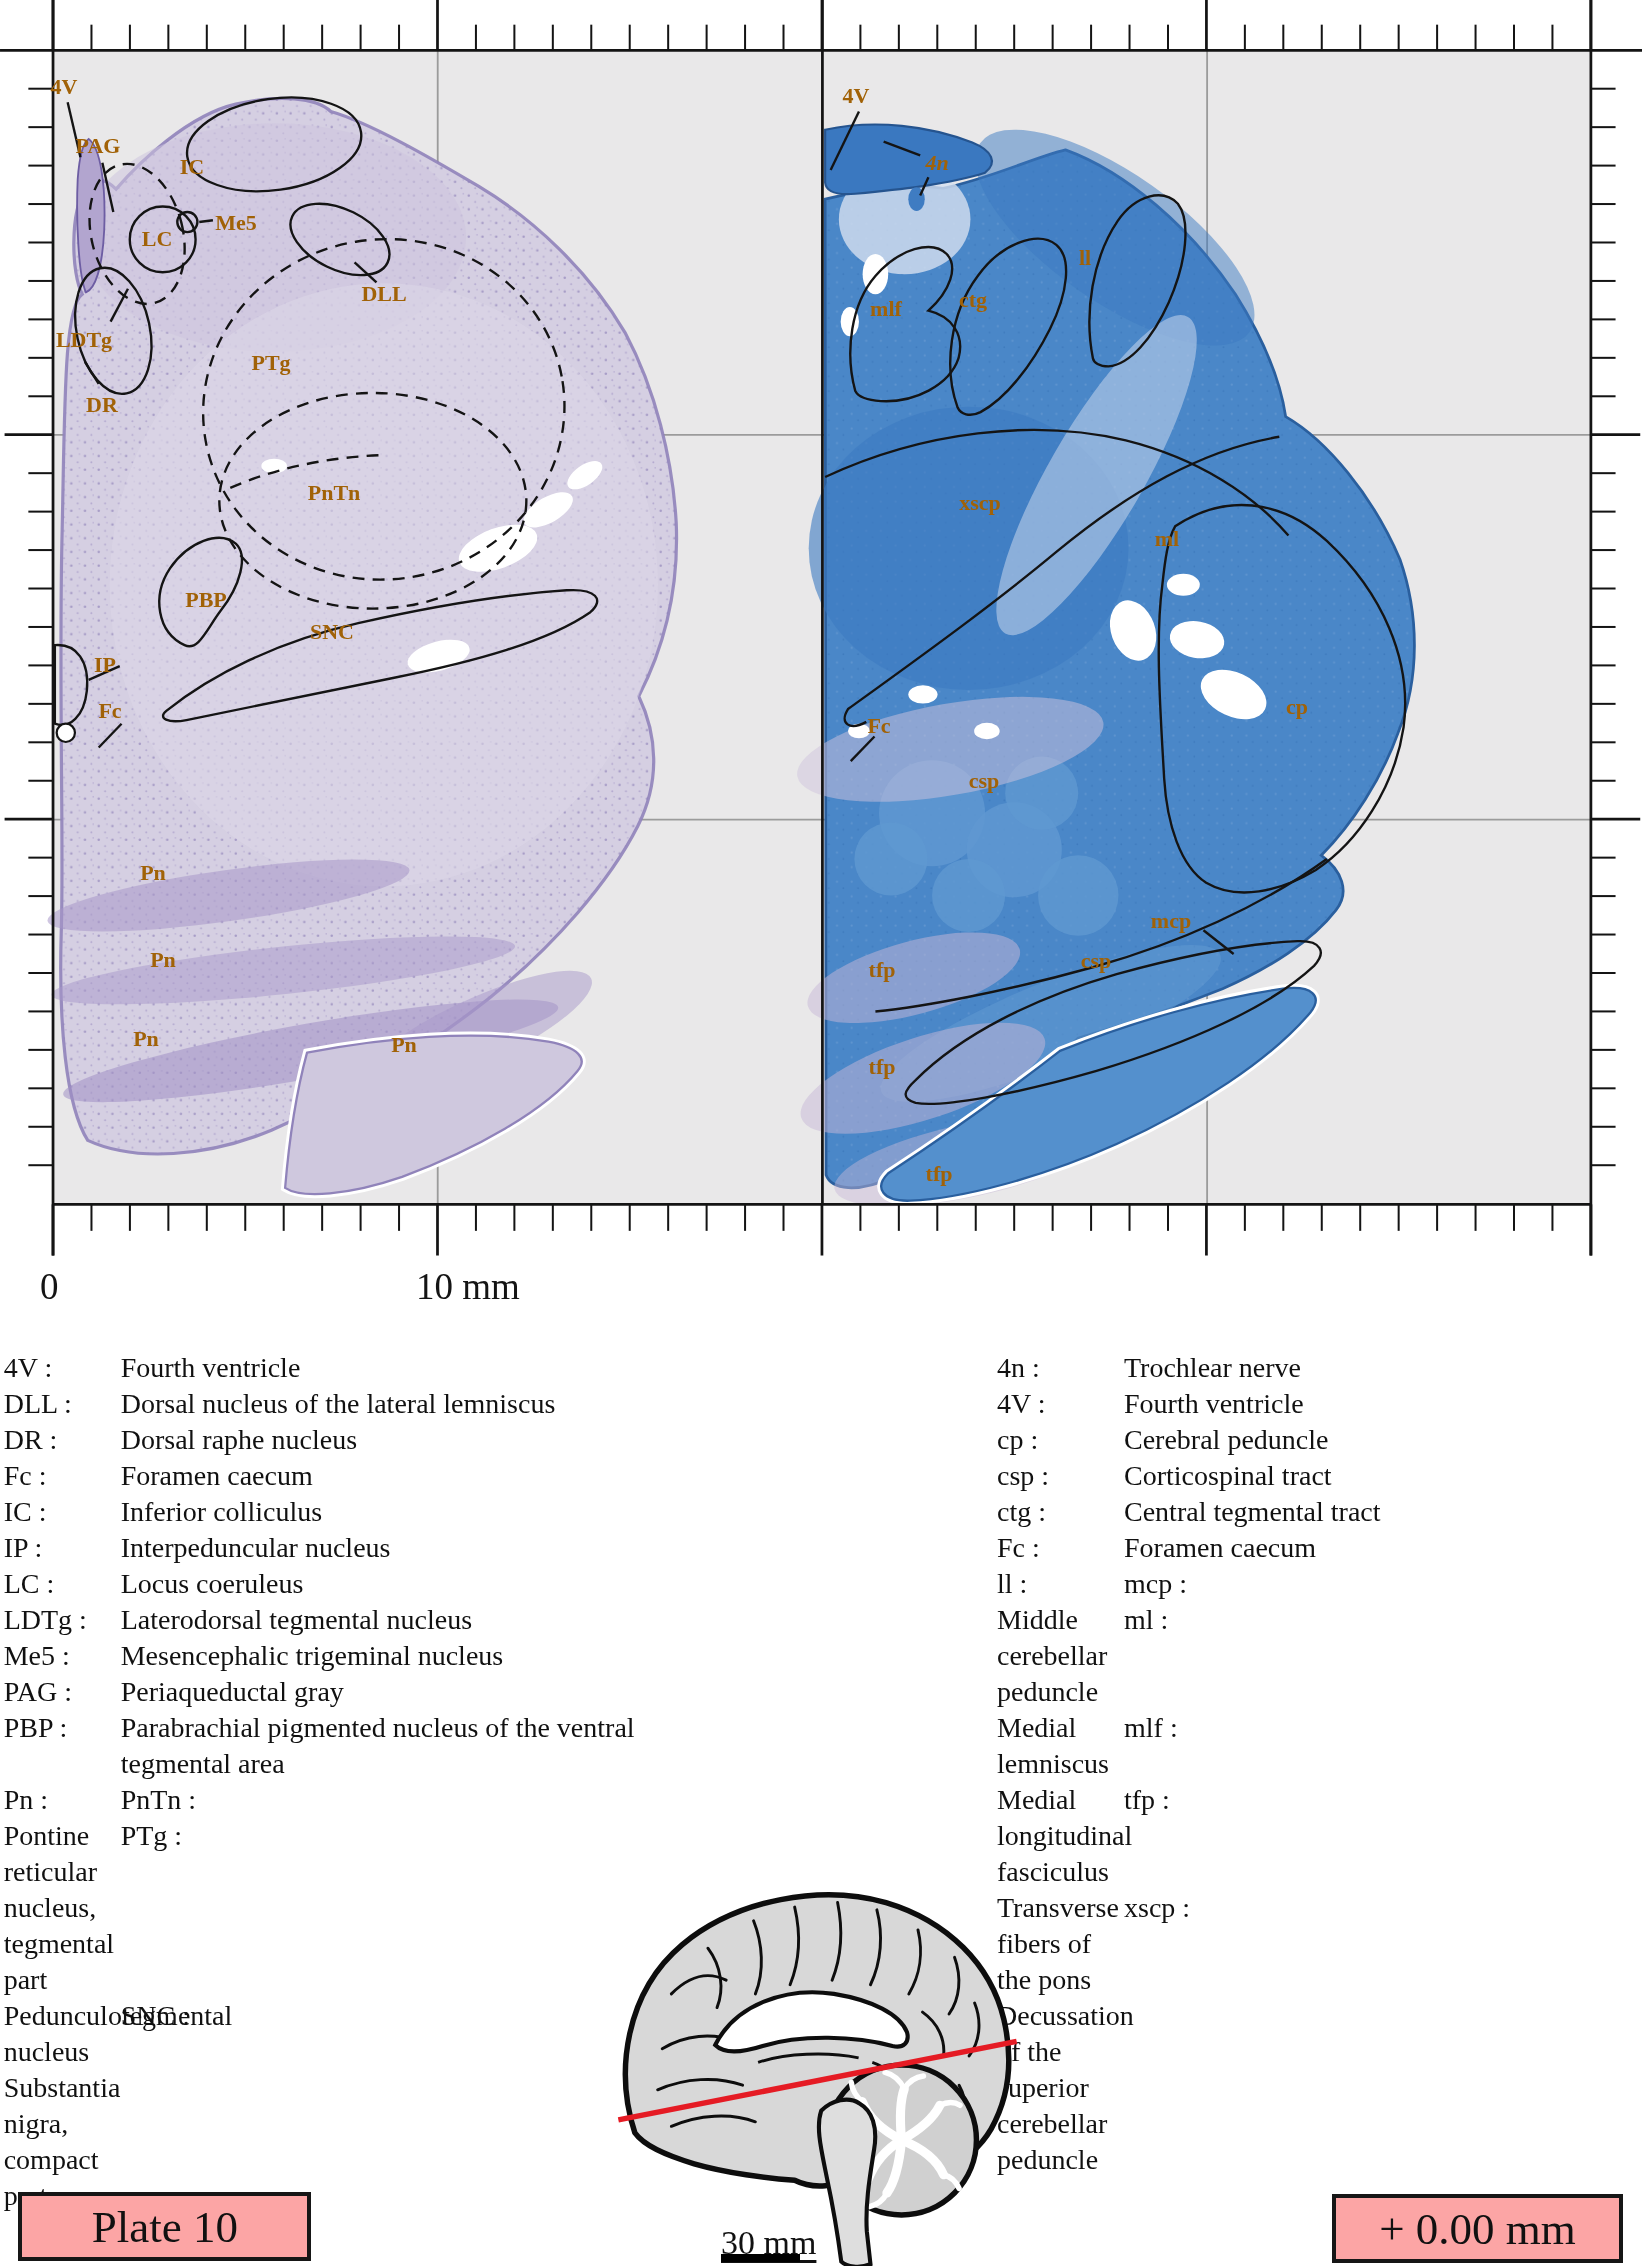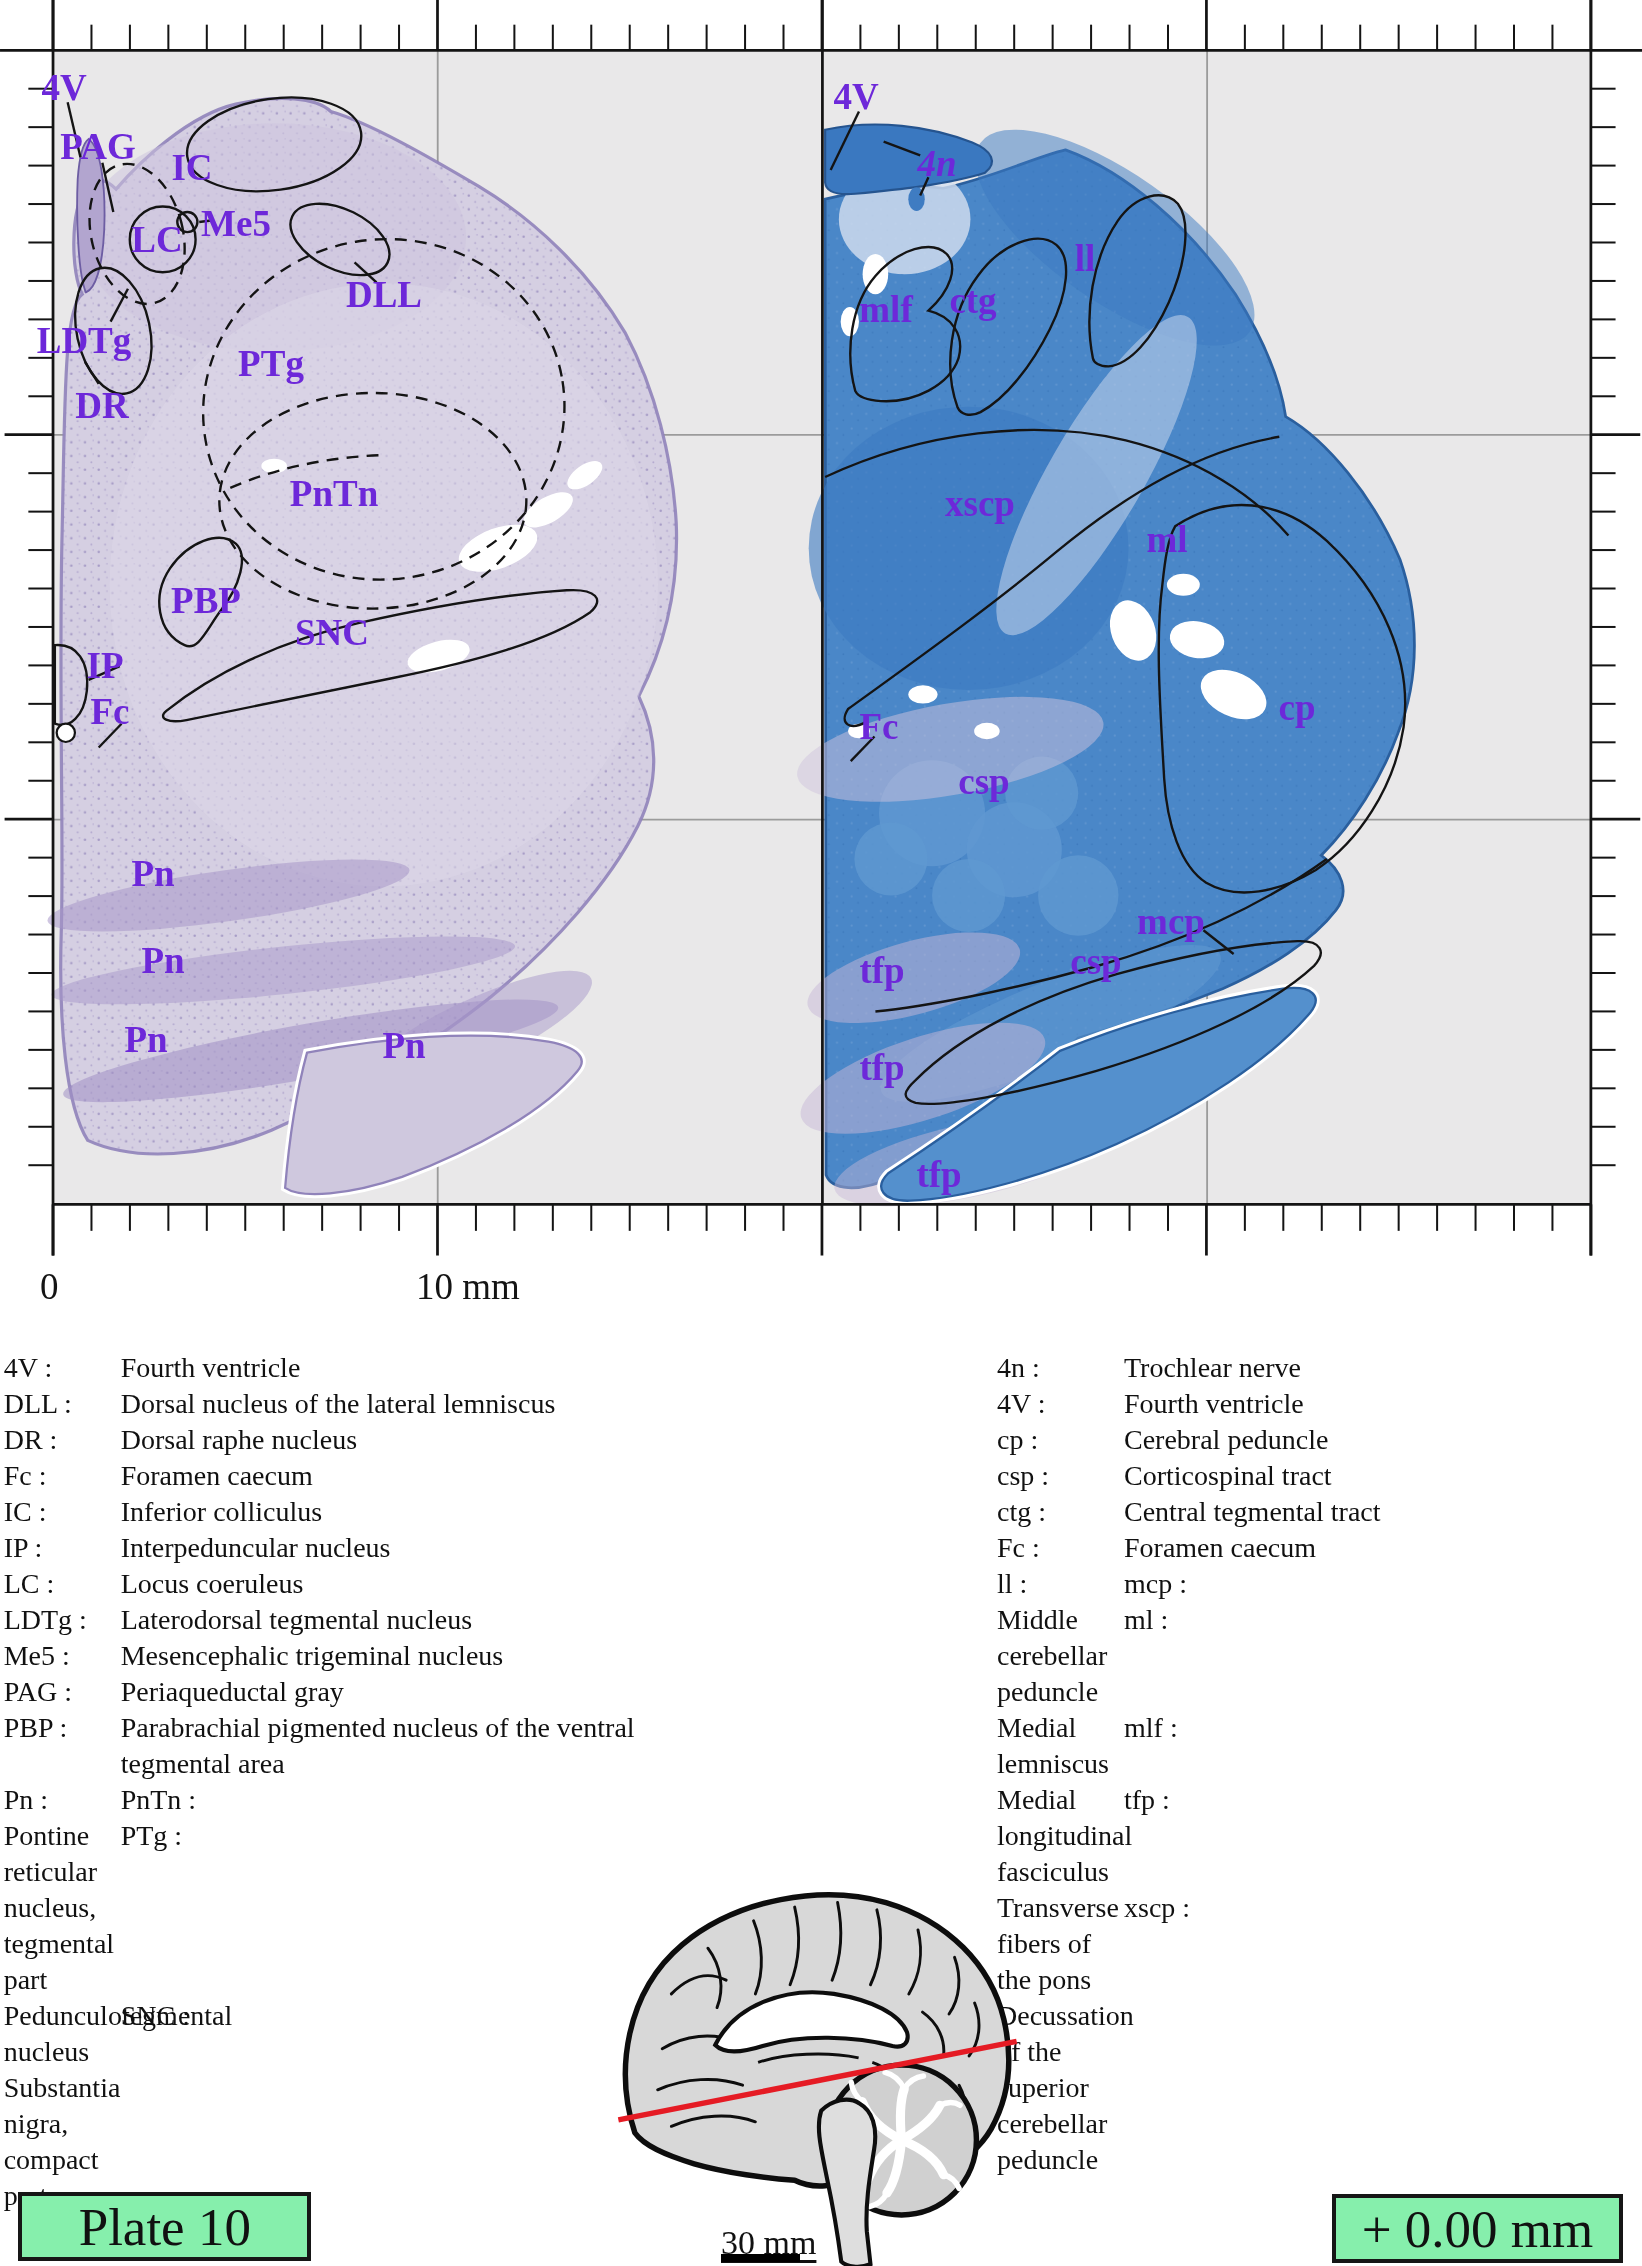--- a/index.html
+++ b/index.html
@@ -1,34 +1,34 @@
 <!DOCTYPE html>
 <html style="font-size:14.6px"><head>
 <meta charset="utf-8">
 <style>
   html,body{margin:0;padding:0;background:#fff}
   .page{position:relative;width:1643px;height:2267px;background:#fff;
         font-family:"Liberation Serif",serif;color:#111;overflow:hidden}
   svg.fig{position:absolute;left:0;top:0}
   .sec-label{position:absolute;transform:translate(-50%,-50%);font-weight:bold;
-             font-size:37px;white-space:nowrap;color:#6d28d9}
+             font-size:22px;white-space:nowrap;color:#a16207}
   .axis-label{position:absolute;font-size:37px;color:#141414}
   #axis-zero{left:40px;top:1265px}
   #axis-ten{left:416px;top:1265px}
   .abbr-list{position:absolute;top:1350px;display:grid;font-size:28px;line-height:36px}
   .abbr-list.left{left:3.7px;grid-template-columns:117px auto}
   .abbr-list.right{left:997px;grid-template-columns:127px auto}
   .abbr-list .def{display:block}
   .abbr-list.left .def{max-width:594px}
   .abbr-list.right .def{max-width:503px}
   .inset-scale-label{position:absolute;left:721px;top:2224px;font-size:34px;
                      text-decoration:underline;text-underline-offset:5.5px}
   .inset-bar{position:absolute;left:721px;top:2254px;width:79px;height:8.2px;background:#000}
   .id-box{position:absolute;border:4.6px solid #161616;display:flex;align-items:center;
-          justify-content:center;font-size:53px;background:#86efac}
+          justify-content:center;font-size:45px;background:#fca5a5}
   #plate-box{left:18.3px;top:2192px;width:285px;height:61px}
   #mm-box{left:1332px;top:2194px;width:283px;height:61px}
   .outline{fill:none;stroke:#141414;stroke-width:2.6px}
   .dash{fill:none;stroke:#141414;stroke-width:2.6px;stroke-dasharray:13 9}
   .leader{stroke:#141414;stroke-width:2.6px}
 </style>
 </head>
 <body>
 
 <div class="page">

